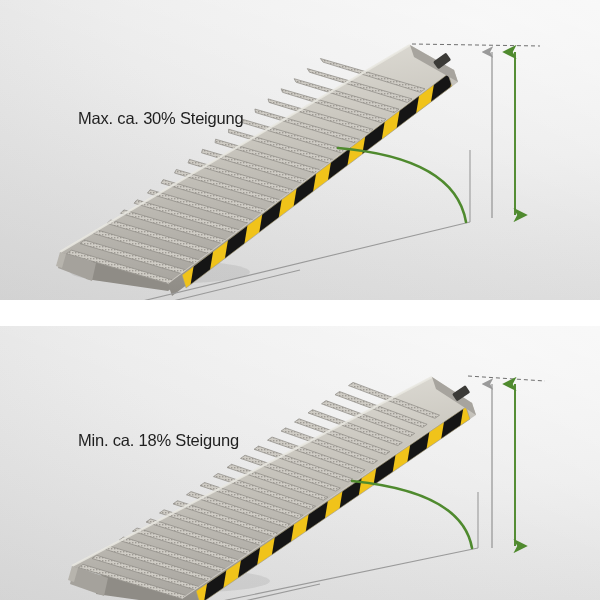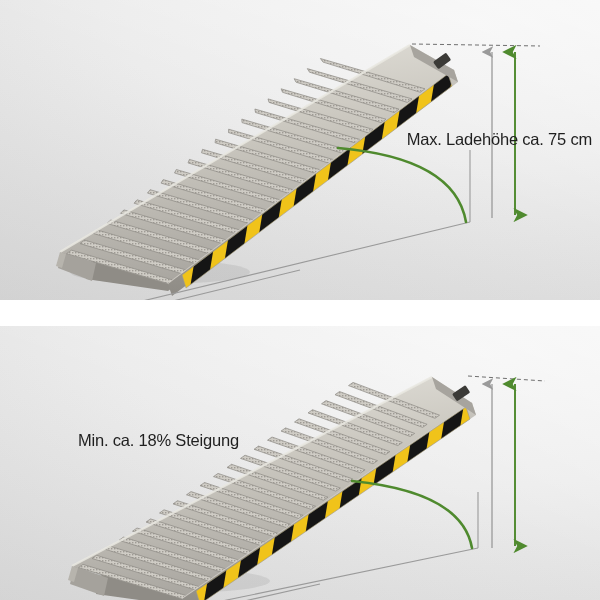--- a/index.html
+++ b/index.html
@@ -180,21 +180,21 @@
       <path d="M338 148 Q455 158 466 222" stroke="#4f8a2e" stroke-width="2.6" fill="none" stroke-linecap="round"></path>
 
       <path d="M300 270 L132 311" stroke="#9a9a9a" stroke-width="1.1" fill="none" marker-end="url(#arrRunT)"></path>
 
       <path d="M492 218 L492 52" stroke="#9a9a9a" stroke-width="1.3" fill="none" marker-end="url(#arrUpGrayT)"></path>
 
       <path d="M515 215 L515 52" stroke="#4f8a2e" stroke-width="1.6" fill="none" marker-end="url(#arrUpGreenT)"></path>
       <path d="M515 52 L515 215" stroke="#4f8a2e" stroke-width="1.6" fill="none" marker-end="url(#arrDnGreenT)"></path>
     </svg>
 
-    <div class="label label-height">Max. Ladehöhe ca. 75 cm</div>
+    <div class="label label-slope">Max. ca. 30% Steigung</div>
   </div>
 
   <div class="panel" id="panel-bottom">
     <div class="panel-bg"></div>
 
     <svg class="svg-layer" viewBox="0 0 600 300">
       <defs>
         <linearGradient id="deckB" x1="0" y1="0" x2="0.25" y2="1">
           <stop offset="0" stop-color="#e6e4de"></stop>
           <stop offset="0.45" stop-color="#cbc8c0"></stop>

